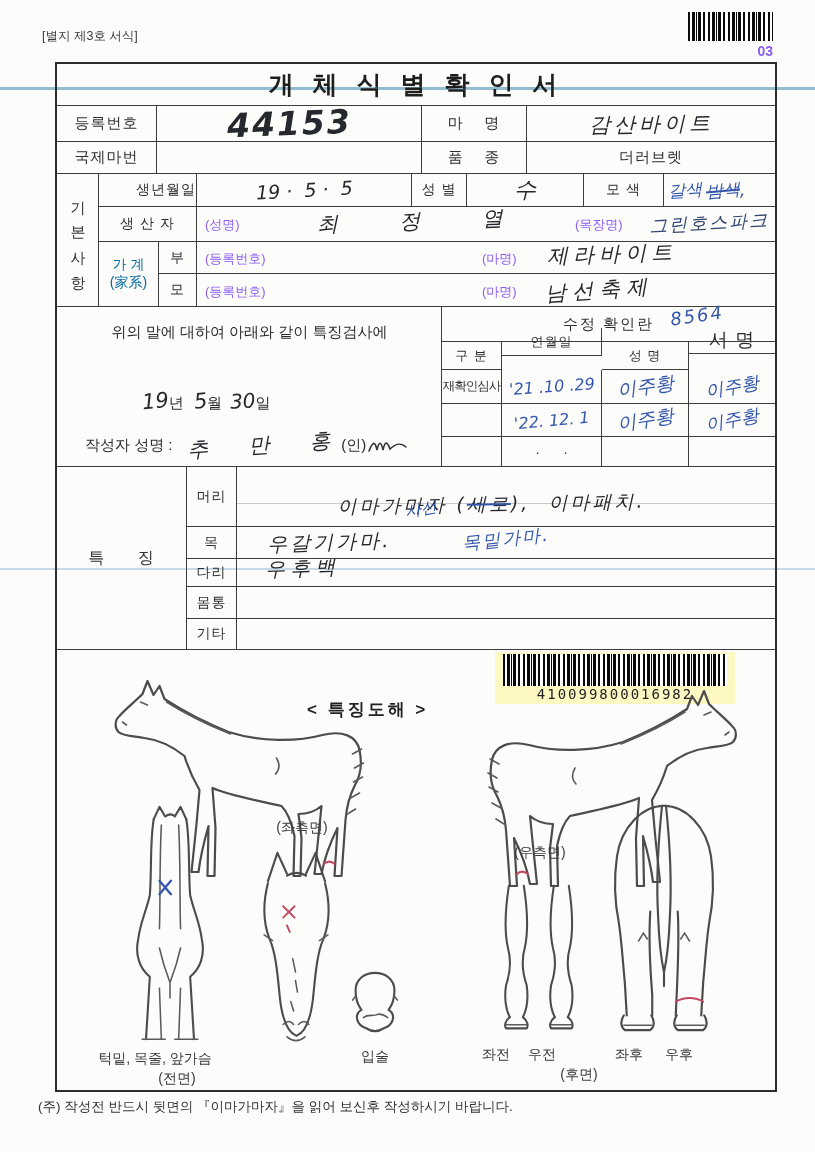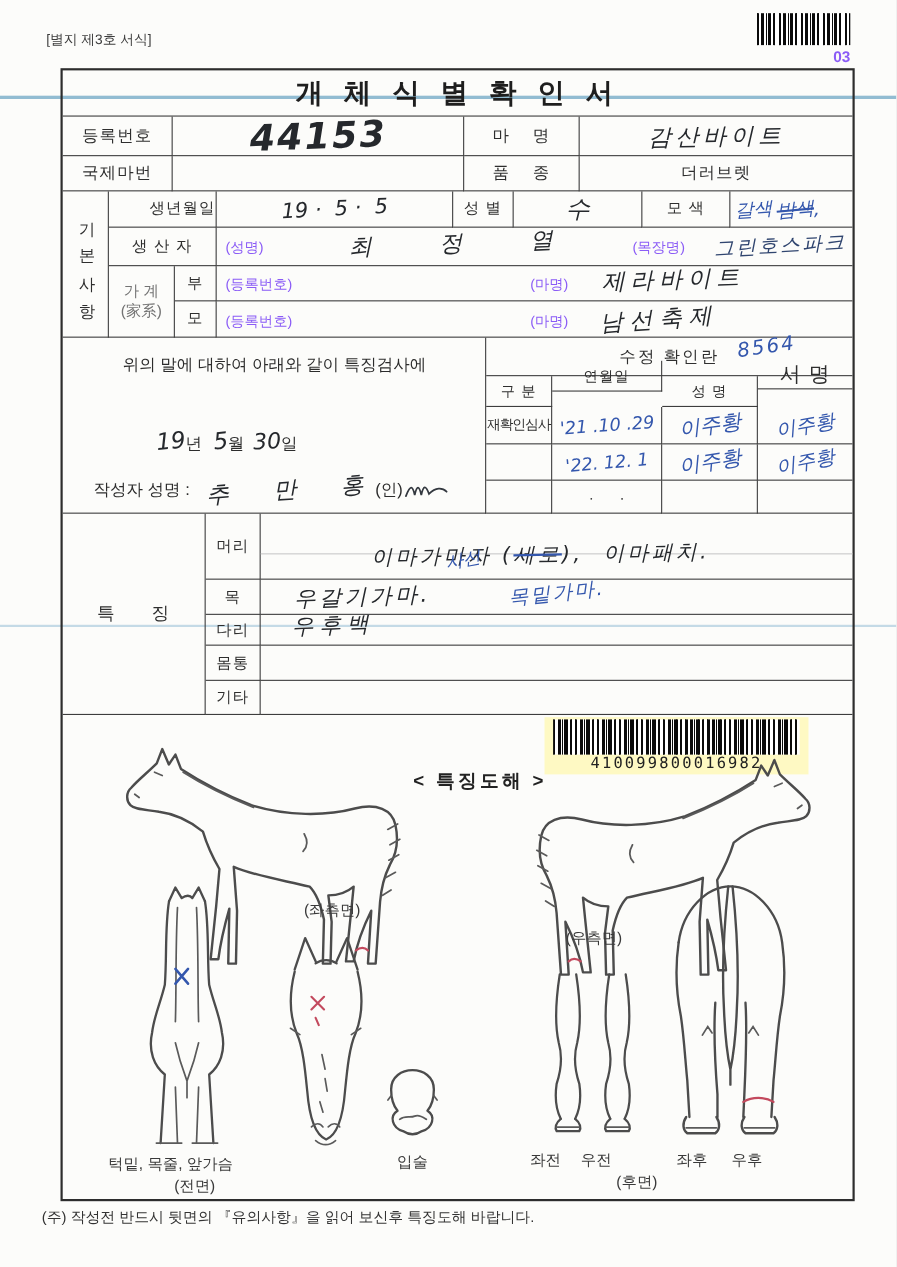--- a/index.html
+++ b/index.html
@@ -91,21 +91,21 @@
 
     <div class="cell br bb lbl" style="left:42px;top:143px;width:98px;height:35px;font-size:14px;">
       <span>생 산 자</span></div>
     <div class="cell bb" style="left:140px;top:143px;width:578px;height:35px;">
       <span class="abs small-lbl" style="left:8px;top:9px;">(성명)</span>
       <span class="abs hw" style="left:120px;top:0px;font-size:21px;letter-spacing:16px;transform:rotate(-2deg);">최  정  열</span>
       <span class="abs small-lbl" style="left:378px;top:9px;">(목장명)</span>
       <span class="abs hw hw-blue" style="left:452px;top:4px;font-size:18px;letter-spacing:2px;transform:rotate(-3deg);color:#30456f;">그린호스파크</span>
     </div>
 
-    <div class="cell br bb" style="left:42px;top:178px;width:60px;height:65px;display:flex;flex-direction:column;align-items:center;justify-content:center;font-size:14px;color:#737373;">
+    <div class="cell br bb" style="left:42px;top:178px;width:60px;height:65px;display:flex;flex-direction:column;align-items:center;justify-content:center;font-size:14px;color:#0369a1;">
       <span style="white-space:pre;">가 계</span>
       <span>(家系)</span>
     </div>
     <div class="cell br bb lbl" style="left:102px;top:178px;width:38px;height:32px;font-size:14px;">
       <span>부</span></div>
     <div class="cell bb" style="left:140px;top:178px;width:578px;height:32px;">
       <span class="abs small-lbl" style="left:8px;top:8px;">(등록번호)</span>
       <span class="abs small-lbl" style="left:285px;top:8px;">(마명)</span>
       <span class="abs hw" style="left:350px;top:-2px;font-size:21px;letter-spacing:5px;transform:rotate(-2deg);">제라바이트</span>
     </div>
@@ -221,21 +221,21 @@
     <div class="cell br bb lbl" style="left:130px;top:555px;width:50px;height:31px;font-size:14px;">
       <span>기타</span></div>
     <div class="cell bb" style="left:180px;top:555px;width:538px;height:31px;">
       <span></span></div>
 
     <div class="cell" style="left:438px;top:588px;width:240px;height:52px;background:#fef9c3;">
       <div class="abs barcode-stripes" style="left:8px;top:2px;width:224px;height:32px;"></div>
       <div class="abs" style="left:0;top:34px;width:240px;text-align:center;font-family:'DejaVu Sans Mono',monospace;font-size:14px;letter-spacing:2px;color:#222;">410099800016982</div>
     </div>
 
-    <div class="abs" style="left:250px;top:634px;width:190px;text-align:right;font-size:17px;font-weight:bold;letter-spacing:3px;color:#222;">&lt; 특징도해 &gt;</div>
+    <div class="abs" style="left:250px;top:634px;width:190px;text-align:left;font-size:17px;font-weight:bold;letter-spacing:3px;color:#222;">&lt; 특징도해 &gt;</div>
 
     <svg class="abs" style="left:45px;top:612px;" width="305" height="215" viewBox="0 0 300 215">
       <path class="sk" d="M14,56 C10,52 10,44 15,40 C20,34 30,26 38,18 L43,5 L49,19 L55,10 L60,23
         C80,36 104,48 124,56 C156,66 192,66 218,59 C238,54 252,60 255,74 C258,88 256,100 250,110
         C245,120 242,132 241,144 L237,200 L230,200 L233,152 C226,166 220,182 217,198 L210,198
         L215,150 L217,130 C210,136 202,138 194,138 L197,162 L196,200 L189,200 L190,160
         C187,146 183,136 177,130 C152,124 126,120 108,112 L111,152 L110,200 L103,200 L104,150
         C100,164 96,180 94,196 L87,196 L92,148 L95,114 C88,102 83,90 80,80 C70,72 56,64 40,62
         C28,60 18,60 14,56 Z"></path>
       <path class="sk-thin" d="M62,26 C84,40 106,50 126,58"></path>
@@ -324,15 +324,15 @@
     <div class="abs diagram-caption" style="left:60px;top:1006px;width:120px;">(전면)</div>
     <div class="abs diagram-caption" style="left:288px;top:984px;width:60px;">입술</div>
     <div class="abs diagram-caption" style="left:419px;top:982px;width:40px;">좌전</div>
     <div class="abs diagram-caption" style="left:465px;top:982px;width:40px;">우전</div>
     <div class="abs diagram-caption" style="left:552px;top:982px;width:40px;">좌후</div>
     <div class="abs diagram-caption" style="left:602px;top:982px;width:40px;">우후</div>
     <div class="abs diagram-caption" style="left:462px;top:1002px;width:120px;">(후면)</div>
 
   </div>
 
-  <div class="abs" style="left:38px;top:1098px;font-size:13.5px;color:#333;">(주) 작성전 반드시 뒷면의 『유의사항』을 읽어 보신후 특징도해 바랍니다.</div>
+  <div class="abs" style="left:38px;top:1098px;font-size:13.5px;color:#333;">(주) 작성전 반드시 뒷면의 『이마가마자』을 읽어 보신후 작성하시기 바랍니다.</div>
 
 </div>
 
 </body></html>

